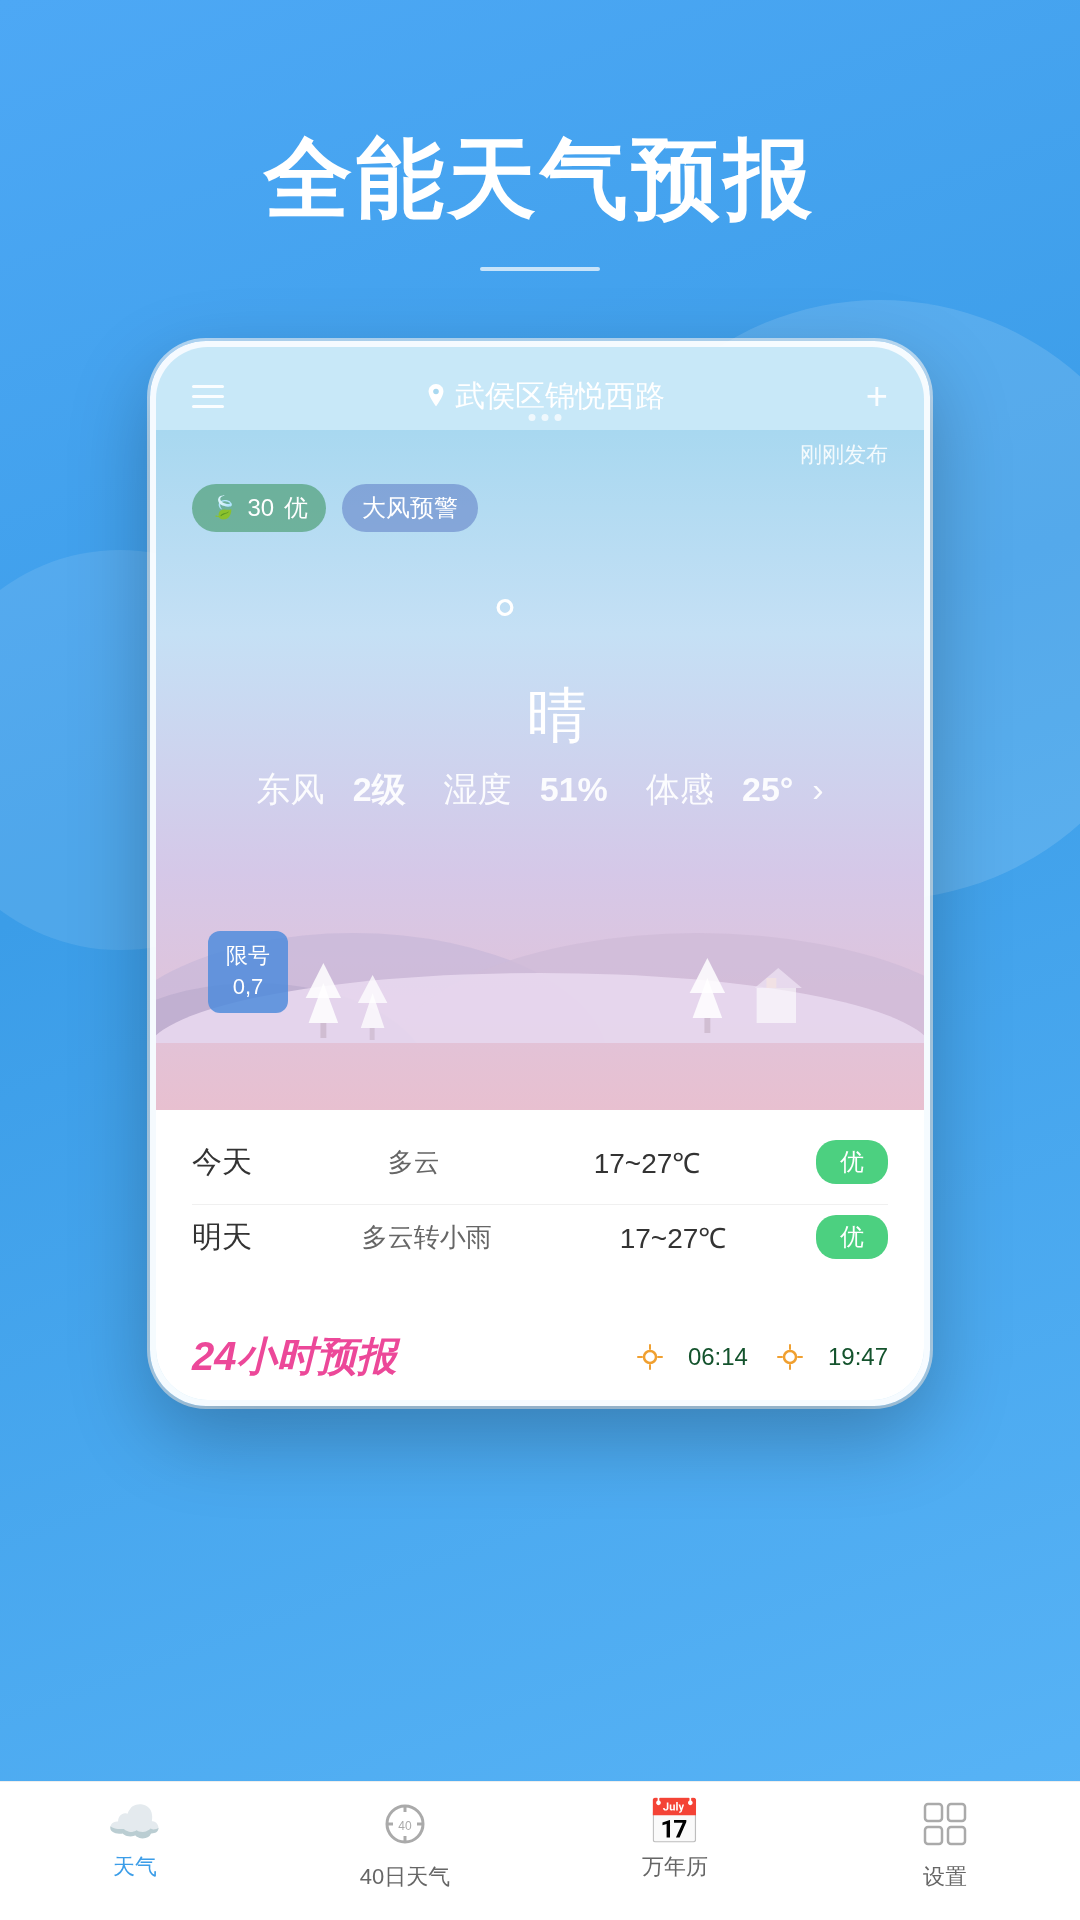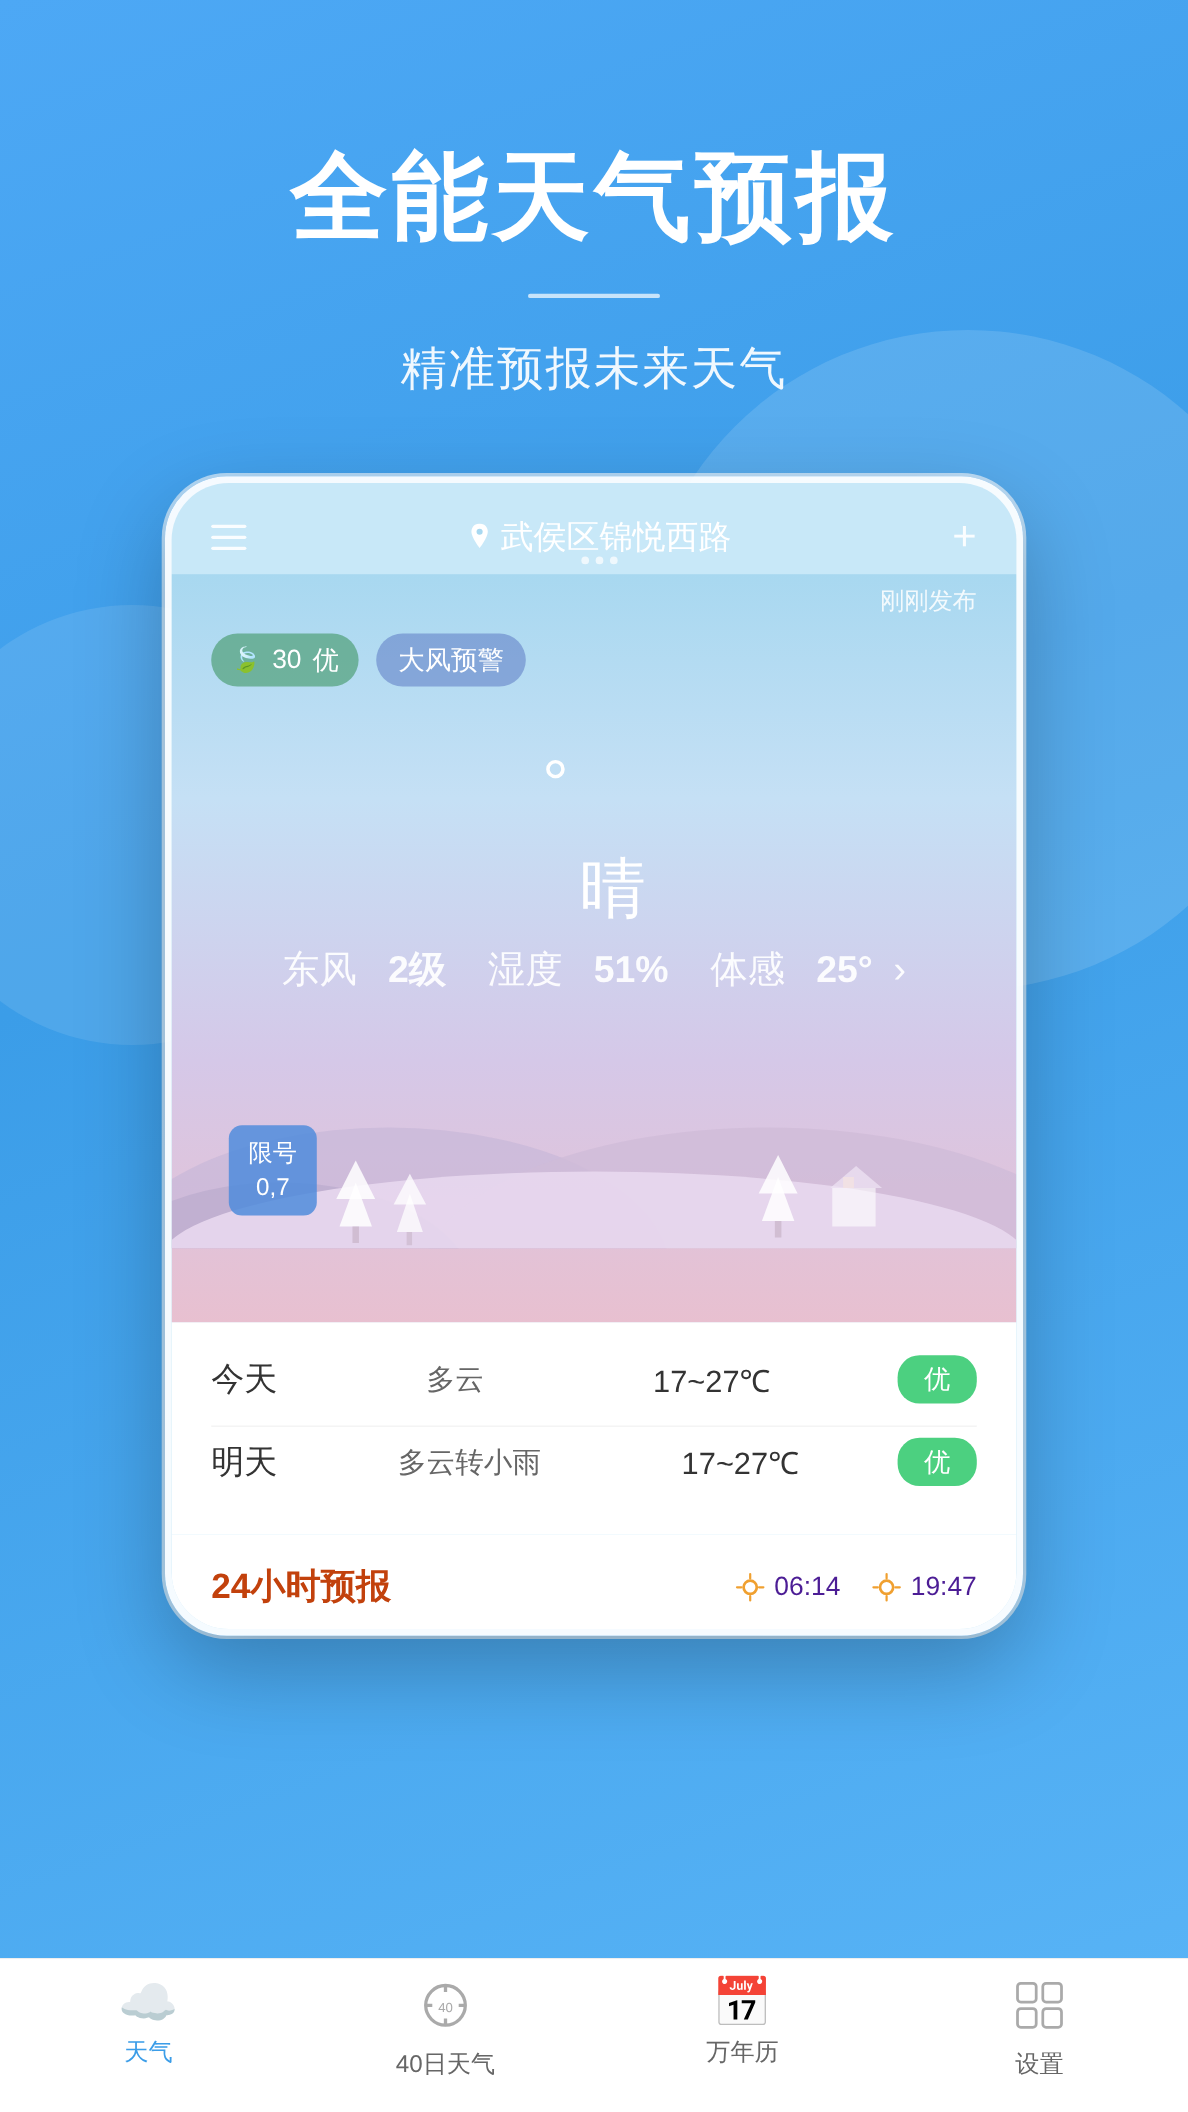--- a/index.html
+++ b/index.html
@@ -278,34 +278,35 @@
 
     
     .forecast24-header {
       background: #fff;
       padding: 26px 36px 16px;
       display: flex;
       align-items: center;
       justify-content: space-between;
     }
     .forecast24-title {
-      font-size: 32px;
+      font-size: 40px;
       font-weight: 700;
-      color: #c2410c;
+      color: #ec4899;
+      font-style: italic;
     }
     .sun-times {
       display: flex;
       align-items: center;
       gap: 28px;
     }
     .sun-time-item {
       display: flex;
       align-items: center;
-      gap: 8px;
-      color: #4c1d95;
+      gap: 24px;
+      color: #14532d;
       font-size: 24px;
     }
 
     
     .bottom-nav {
       position: fixed;
       bottom: 0;
       left: 0;
       width: 1080px;
       background: #fff;
@@ -335,21 +336,20 @@
   </style>
 </head>
 <body>
 
 <div class="bg-circle1"></div>
 <div class="bg-circle2"></div>
 
 <div class="header-section">
   <h1 class="main-title">全能天气预报</h1>
   <div class="divider-line"></div>
-  <p class="sub-title">精准预报未来天气</p>
 </div>
 
 <div class="phone-wrapper">
   <div class="phone-frame">
     <div class="phone-inner">
 
       <div class="phone-topbar">
         <div class="topbar-menu">
           <span></span>
             <span></span>

